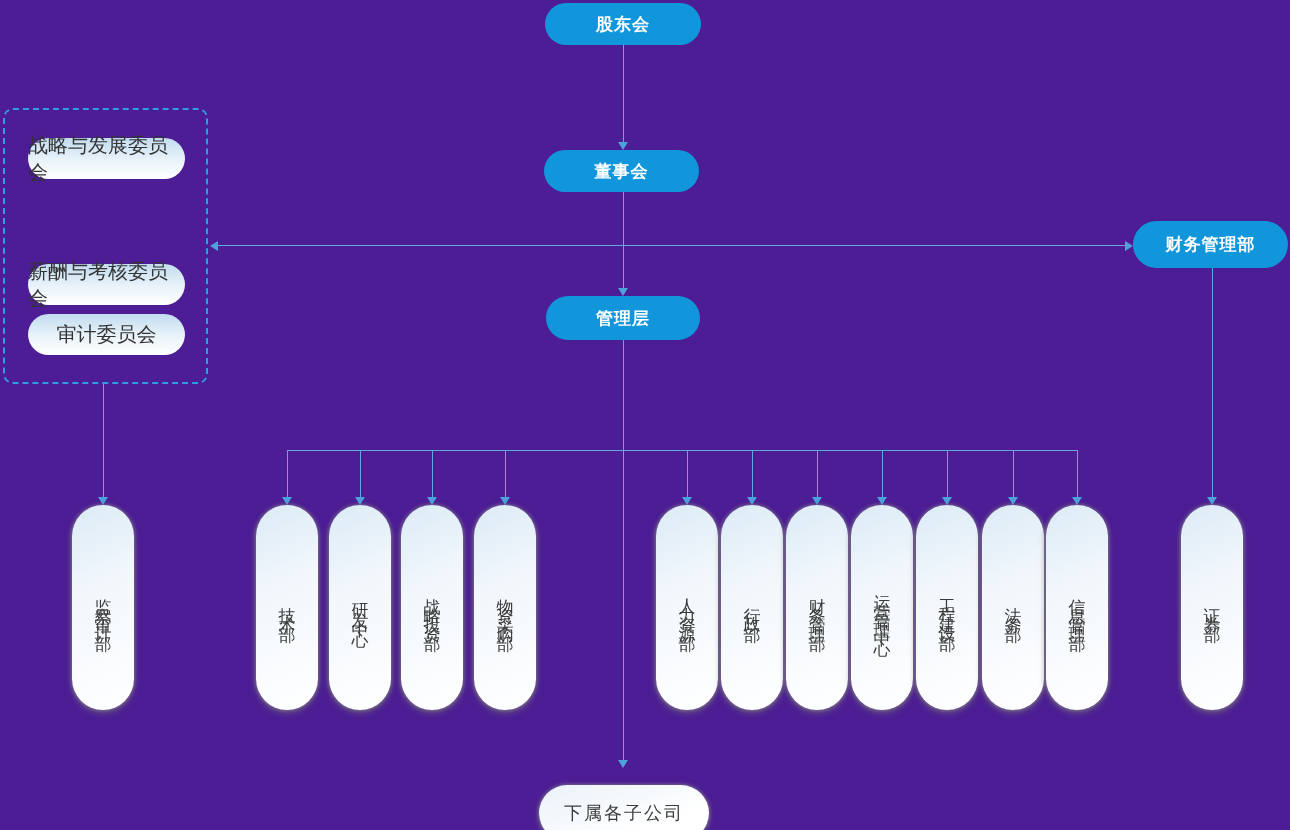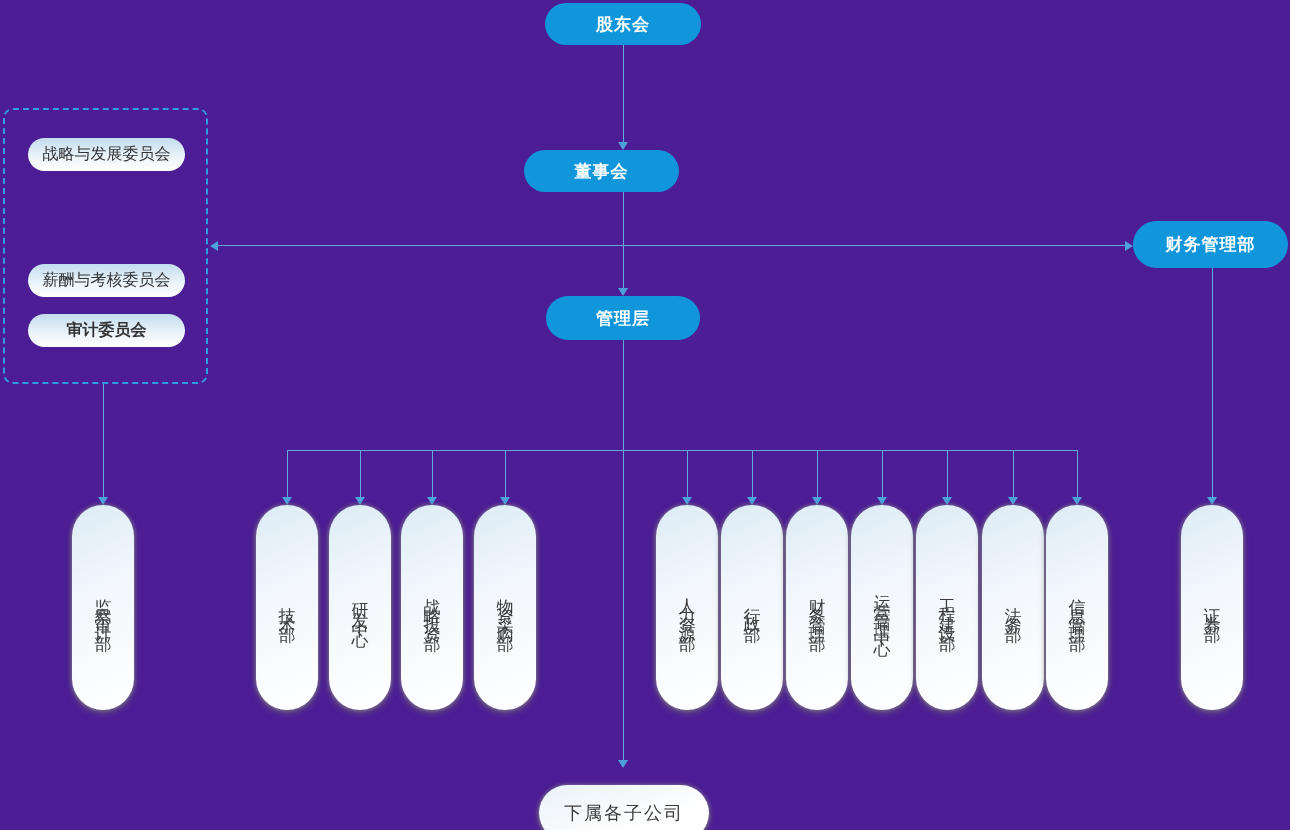--- a/index.html
+++ b/index.html
@@ -16,23 +16,23 @@
   .arr.right { border-top:5px solid transparent; border-bottom:5px solid transparent; border-left:8px solid #4da2db; }
   
   .bluepill {
     position:absolute; background:#1296db; border-radius:24px;
     color:#ffffff; font-weight:bold; font-size:17px;
     display:flex; align-items:center; justify-content:center;
     letter-spacing:1px;
   }
   
   .cpill {
-    position:absolute; left:28px; width:157px; height:33px; border-radius:21px;
+    position:absolute; left:28px; width:157px; height:41px; border-radius:21px;
     background:linear-gradient(to bottom,#c2dcef 0%,#eaf3fa 55%,#ffffff 100%);
-    color:#333333; font-size:16px;
+    color:#333333; font-size:20px;
     display:flex; align-items:center; justify-content:center;
   }
   
   .vpill {
     position:absolute; top:505px; width:62px; height:205px; border-radius:32px;
     background:linear-gradient(155deg,#dcebf6 0%,#f2f7fc 40%,#ffffff 100%);
     box-shadow:0 0 4px rgba(140,140,140,0.9), 0 3px 7px rgba(110,110,110,0.6);
     color:#3b3b3b; font-size:17px;
     display:flex; align-items:center; justify-content:center;
     writing-mode:vertical-rl; text-orientation:upright; letter-spacing:9px;
@@ -95,40 +95,40 @@
   <div class="line" style="left:103px; top:384px; width:1px; height:113px;"></div>
   <div class="arr down" style="left:98px; top:497px;"></div>
 
   <div class="line" style="left:1212px; top:268px; width:1px; height:229px;"></div>
   <div class="arr down" style="left:1207px; top:497px;"></div>
 
   <div class="bluepill" style="left:545px; top:3px; width:156px; height:42px;">
     <span>股东会</span>
   </div>
 
-  <div class="bluepill" style="left:524px; top:150px; width:155px; height:42px;">
+  <div class="bluepill" style="left:544px; top:150px; width:155px; height:42px;">
     <span>董事会</span>
   </div>
 
   <div class="bluepill" style="left:1133px; top:221px; width:155px; height:47px;">
     <span>财务管理部</span>
   </div>
 
   <div class="bluepill" style="left:546px; top:296px; width:154px; height:44px;">
     <span>管理层</span>
   </div>
 
   <div class="dashedbox"></div>
   <div class="cpill" style="top:138px;">
     <span>战略与发展委员会</span>
   </div>
   <div class="cpill" style="top:264px;">
     <span>薪酬与考核委员会</span>
   </div>
-  <div class="cpill" style="top:314px;font-weight:bold;">
+  <div class="cpill" style="top:314px;">
     <span>审计委员会</span>
   </div>
 
   <div class="vpill" style="left:72px;">
     <span>监察审计部</span>
   </div>
   <div class="vpill" style="left:256px;">
     <span>技术部</span>
   </div>
   <div class="vpill" style="left:329px;">

